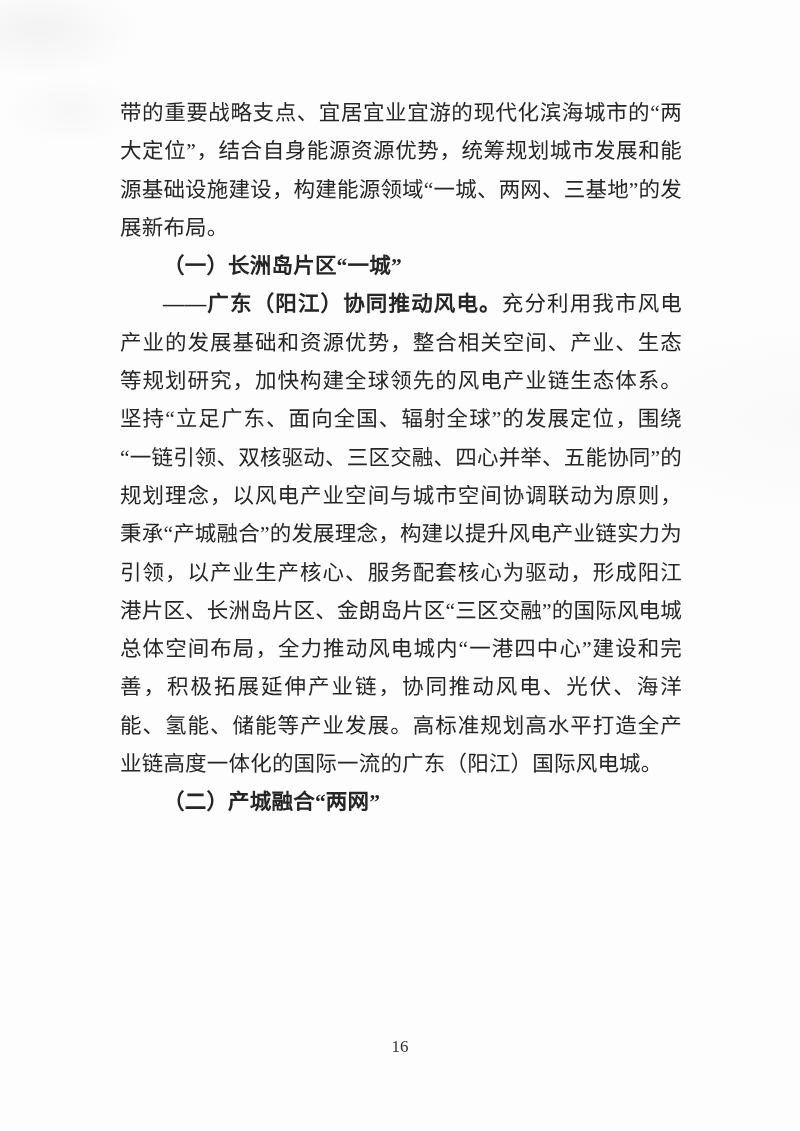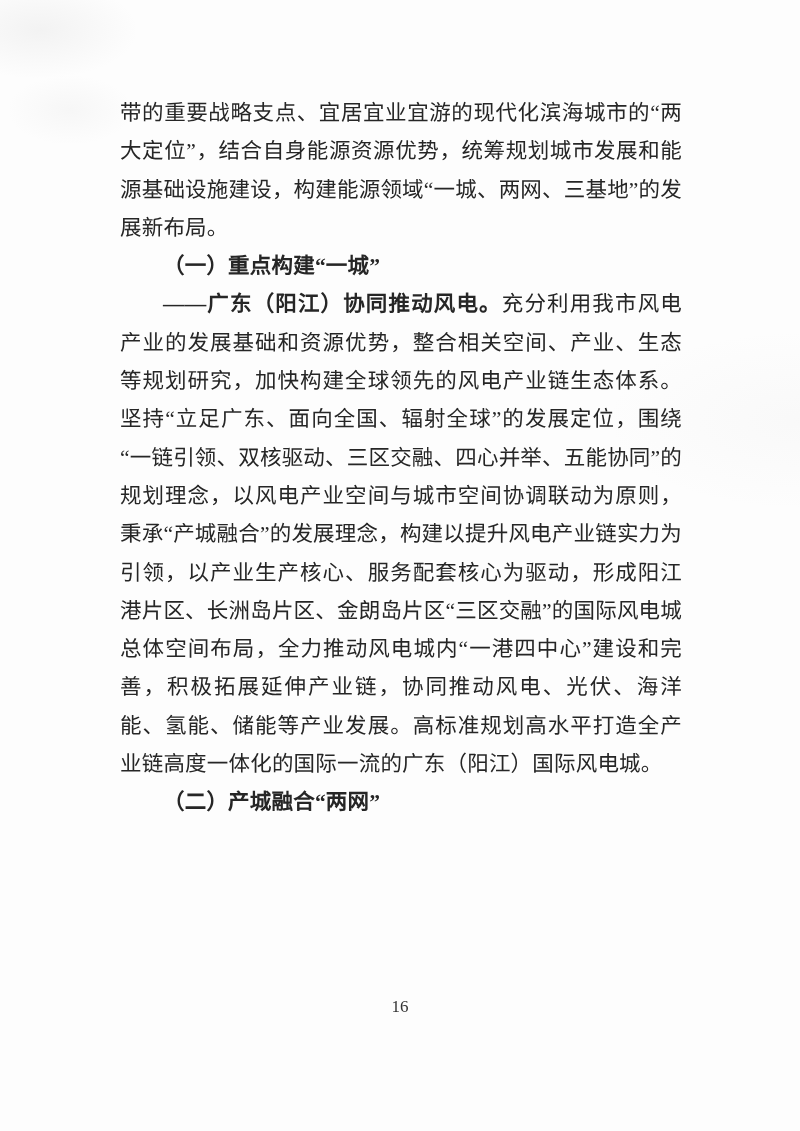--- a/index.html
+++ b/index.html
@@ -44,39 +44,39 @@
     text-indent: 43px;
   }
   .content h3 {
     font-weight: 700;
   }
   .lead {
     font-weight: 700;
   }
   .page-number {
     position: absolute;
-    top: 996px;
+    top: 1036px;
     left: 0;
     width: 100%;
     text-align: center;
     font-size: 17px;
     line-height: 22px;
     color: #333333;
     font-family: "Liberation Serif", "DejaVu Serif", serif;
   }
 </style>
 </head>
 <body>
 
 <div class="page">
   <main class="content">
 
     <p class="body">带的重要战略支点、宜居宜业宜游的现代化滨海城市的“两大定位”，结合自身能源资源优势，统筹规划城市发展和能源基础设施建设，构建能源领域“一城、两网、三基地”的发展新布局。</p>
 
-    <h3 class="heading indent">（一）重点构建“一城”</h3>
+    <h3 class="heading indent">（一）长洲岛片区“一城”</h3>
 
     <p class="body indent"><span class="lead">——广东（阳江）协同推动风电。</span><span>充分利用我市风电产业的发展基础和资源优势，整合相关空间、产业、生态等规划研究，加快构建全球领先的风电产业链生态体系。坚持“立足广东、面向全国、辐射全球”的发展定位，围绕“一链引领、双核驱动、三区交融、四心并举、五能协同”的规划理念，以风电产业空间与城市空间协调联动为原则，秉承“产城融合”的发展理念，构建以提升风电产业链实力为引领，以产业生产核心、服务配套核心为驱动，形成阳江港片区、长洲岛片区、金朗岛片区“三区交融”的国际风电城总体空间布局，全力推动风电城内“一港四中心”建设和完善，积极拓展延伸产业链，协同推动风电、光伏、海洋能、氢能、储能等产业发展。高标准规划高水平打造全产业链高度一体化的国际一流的广东（阳江）国际风电城。</span></p>
 
     <h3 class="heading indent">（二）产城融合“两网”</h3>
 
 
   </main>
 
   <div class="page-number">16</div>
 </div>

